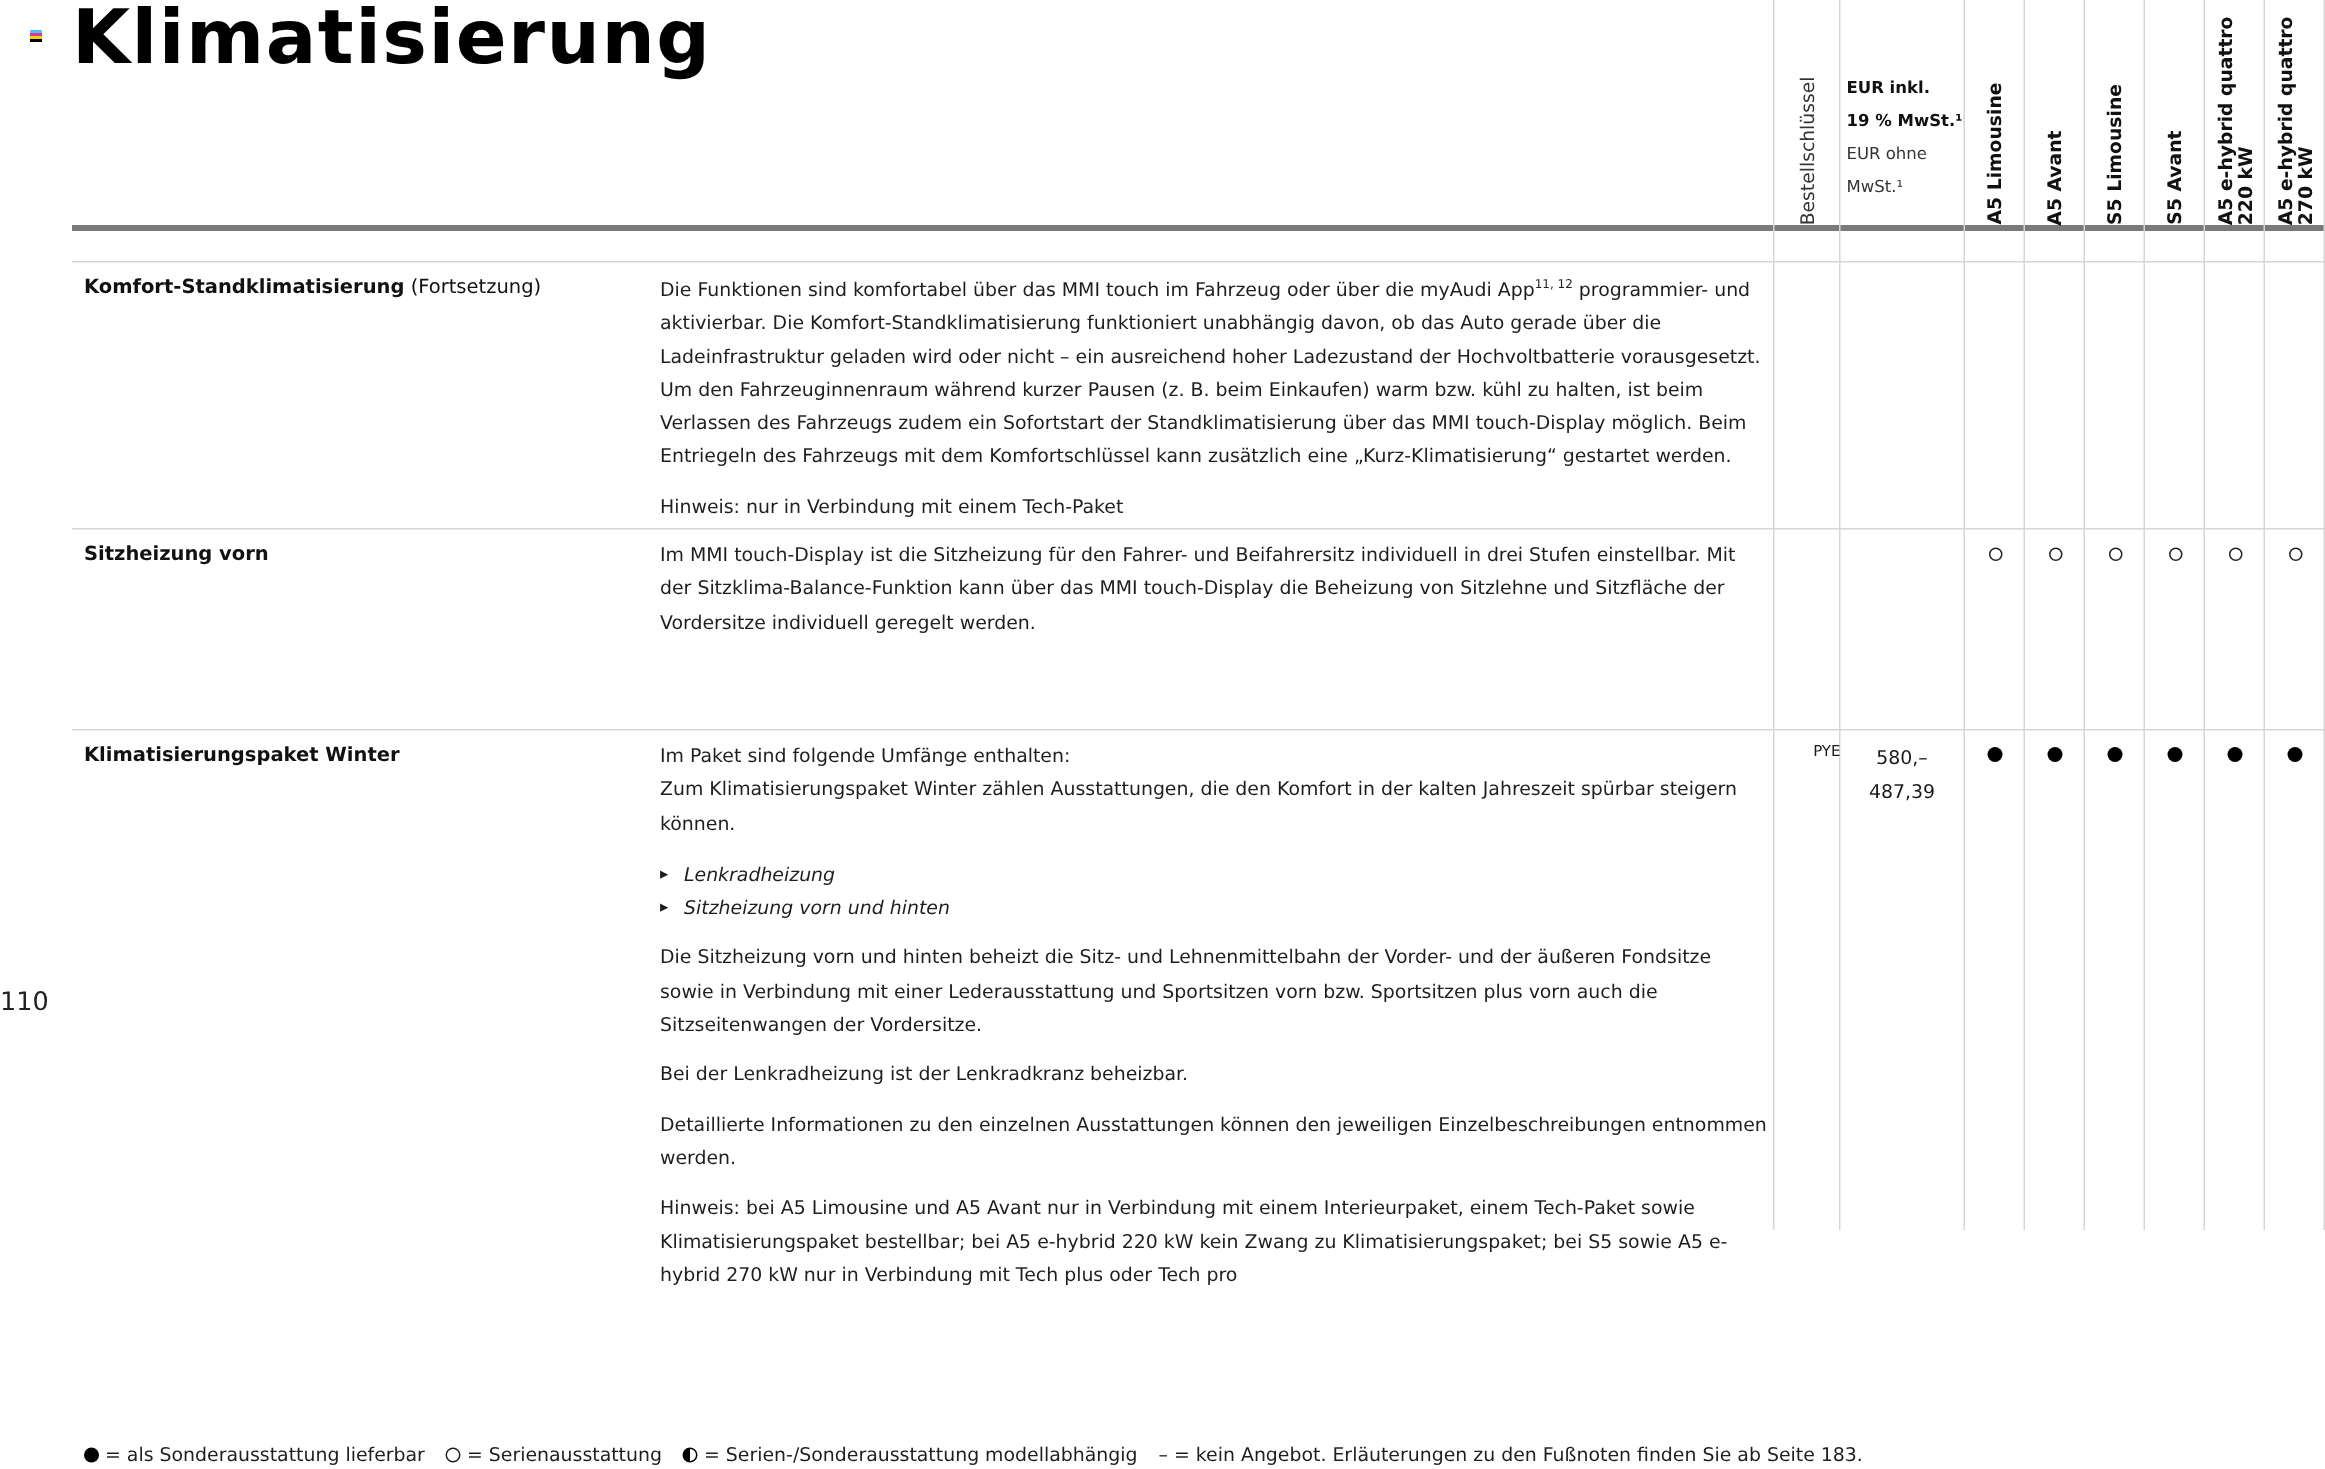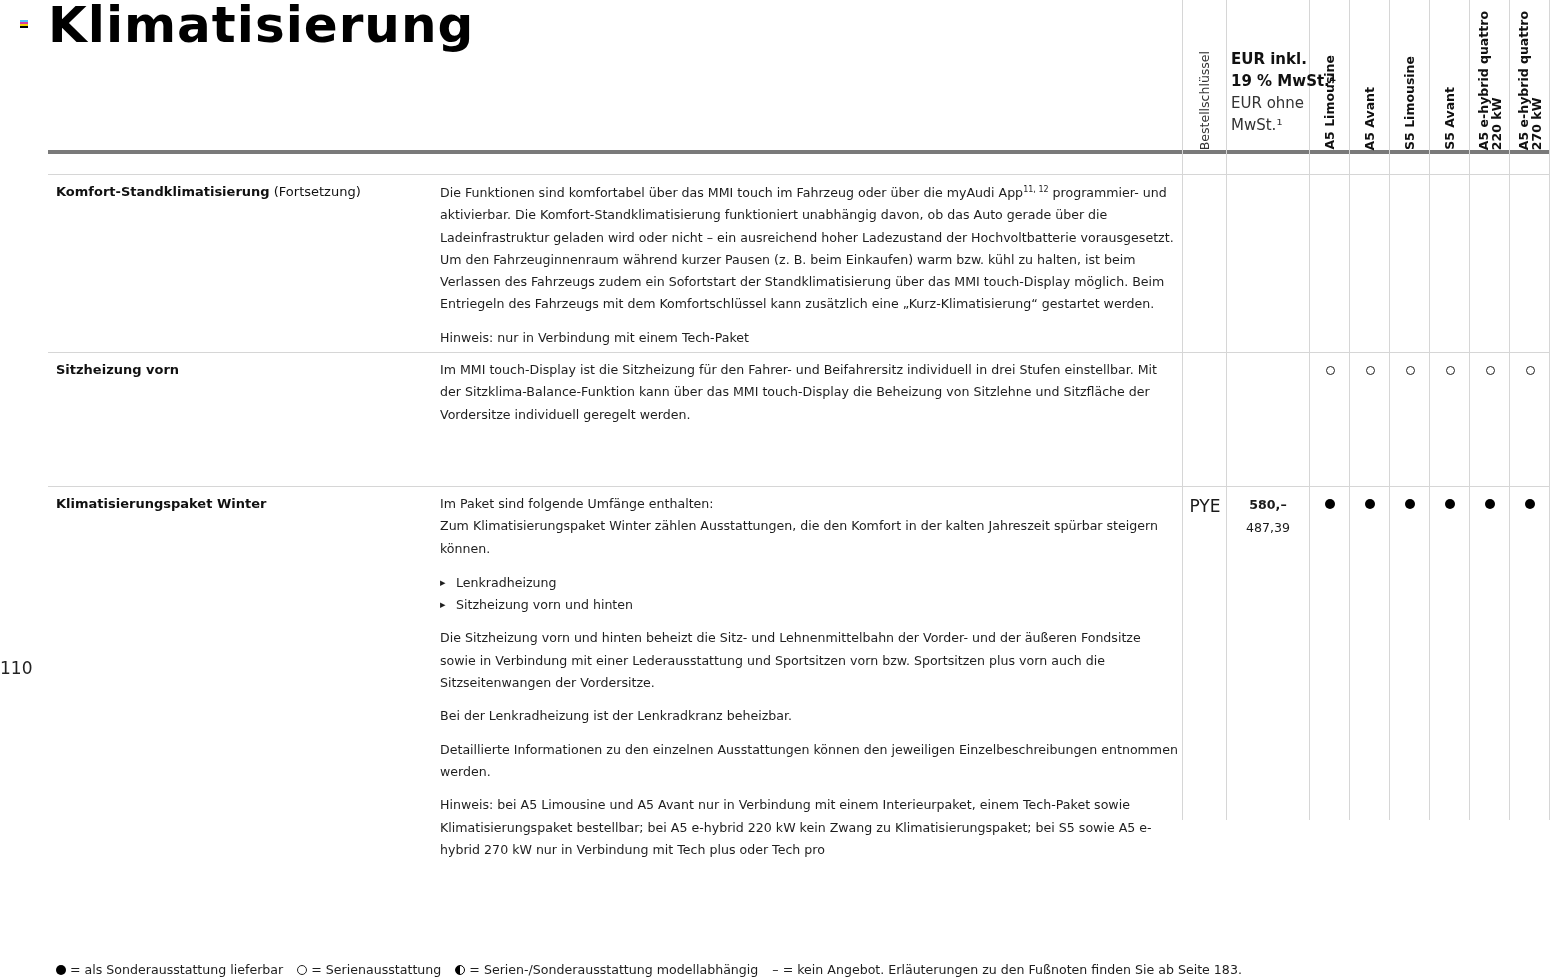--- a/index.html
+++ b/index.html
@@ -11,37 +11,37 @@
            font-weight:bold; font-size:50px; letter-spacing:1px; color:#000; line-height:62px; }
   .header-rule { position:absolute; left:48px; top:150px; width:1502px; height:4px; background:#7a7a7a; }
   .page-number { position:absolute; left:0px; top:658px; font-size:17px; color:#222;text-align:right; }
 
   
   .vline { position:absolute; width:1px; background:#d6d6d6; }
   .hcol-rot { position:absolute; top:0; height:150px; display:flex; align-items:flex-end; justify-content:center; }
   .rot { writing-mode:vertical-rl; transform:rotate(180deg); font-size:12.5px; line-height:13px; padding-bottom:6px; white-space:nowrap; }
   .rot.bold { font-weight:bold; color:#111; }
   .rot.light { color:#333; }
-  .price-head { position:absolute; left:1231px; top:48px; font-size:15px; line-height:22px; color:#333; }
+  .price-head { position:absolute; left:1231px; top:48px; font-size:11px; line-height:22px; color:#333; }
   .price-head .b { font-weight:bold; color:#111; }
 
   .hline { position:absolute; height:1px; background:#d6d6d6; }
 
   .feat { position:absolute; left:56px; font-size:13px; color:#111;text-align:right; }
   .feat b { font-weight:bold; }
   .desc { position:absolute; left:440px; width:740px; font-size:12.6px; line-height:22.3px; color:#1e1e1e; }
   .desc p { margin:0 0 11px 0; }
-  .desc ul { list-style:none; margin:12px 0 11px 0; padding:0; }
+  .desc ul { list-style:none; margin:12px 0 11px 0; padding:0;font-style:italic; }
   .desc li { position:relative; padding-left:16px; }
   .desc li::before { content:"▸"; position:absolute; left:0; top:0; font-size:11px; }
   .sup { font-size:8px; vertical-align:super; line-height:0; }
 
-  .code { position:absolute; left:1183px; width:44px; text-align:center; font-size:17px; }
+  .code { position:absolute; left:1183px; width:44px; text-align:right; font-size:10px; }
   .price { position:absolute; left:1227px; width:82px; text-align:center; font-size:12.6px; line-height:23px; }
-  .price .b { font-weight:bold; }
+  .price .b { font-weight:normal; }
   .mark { position:absolute; width:40px; text-align:center; font-size:13px; }
   .dot-full { display:inline-block; width:10px; height:10px; border-radius:50%; background:#000; }
   .dot-empty { display:inline-block; width:9px; height:9px; border-radius:50%; border:1px solid #222; box-sizing:border-box; }
 
   .legend { position:absolute; left:56px; top:962px; font-size:12.6px; color:#1e1e1e; white-space:nowrap; }
   .legend span.item { margin-right:10px; }
   .half { display:inline-block; width:10px; height:10px; border-radius:50%; border:1px solid #000; box-sizing:border-box;
           background:linear-gradient(90deg,#000 50%,#fff 50%); vertical-align:-1px; }
 </style>
 </head>

